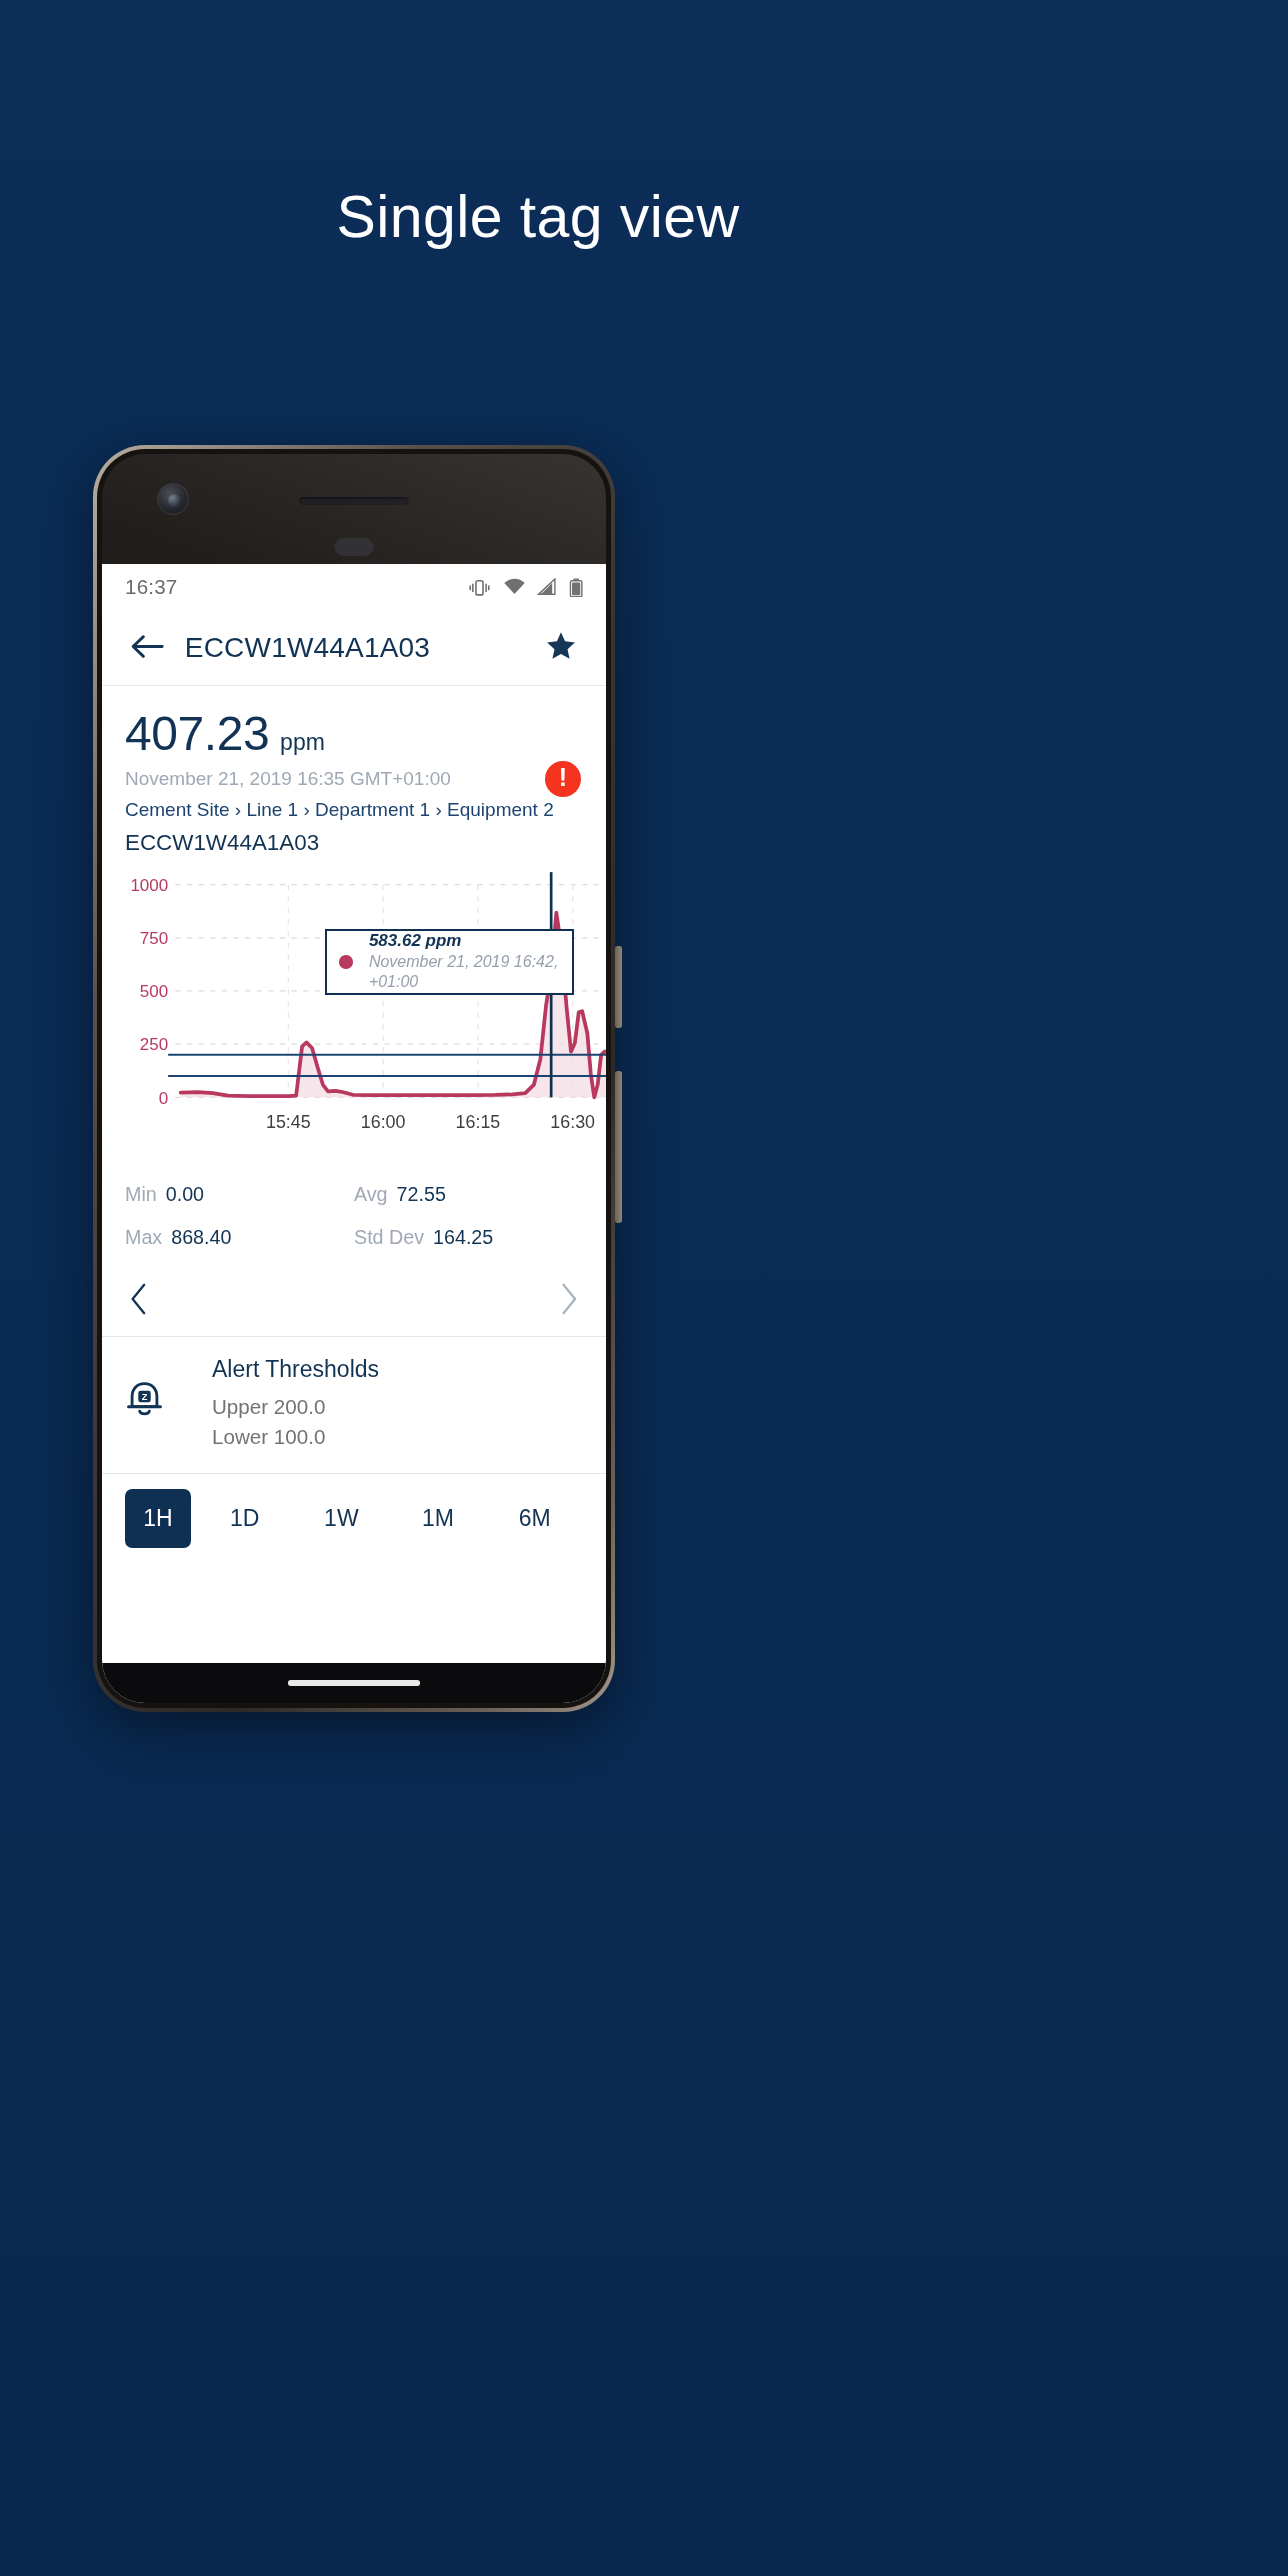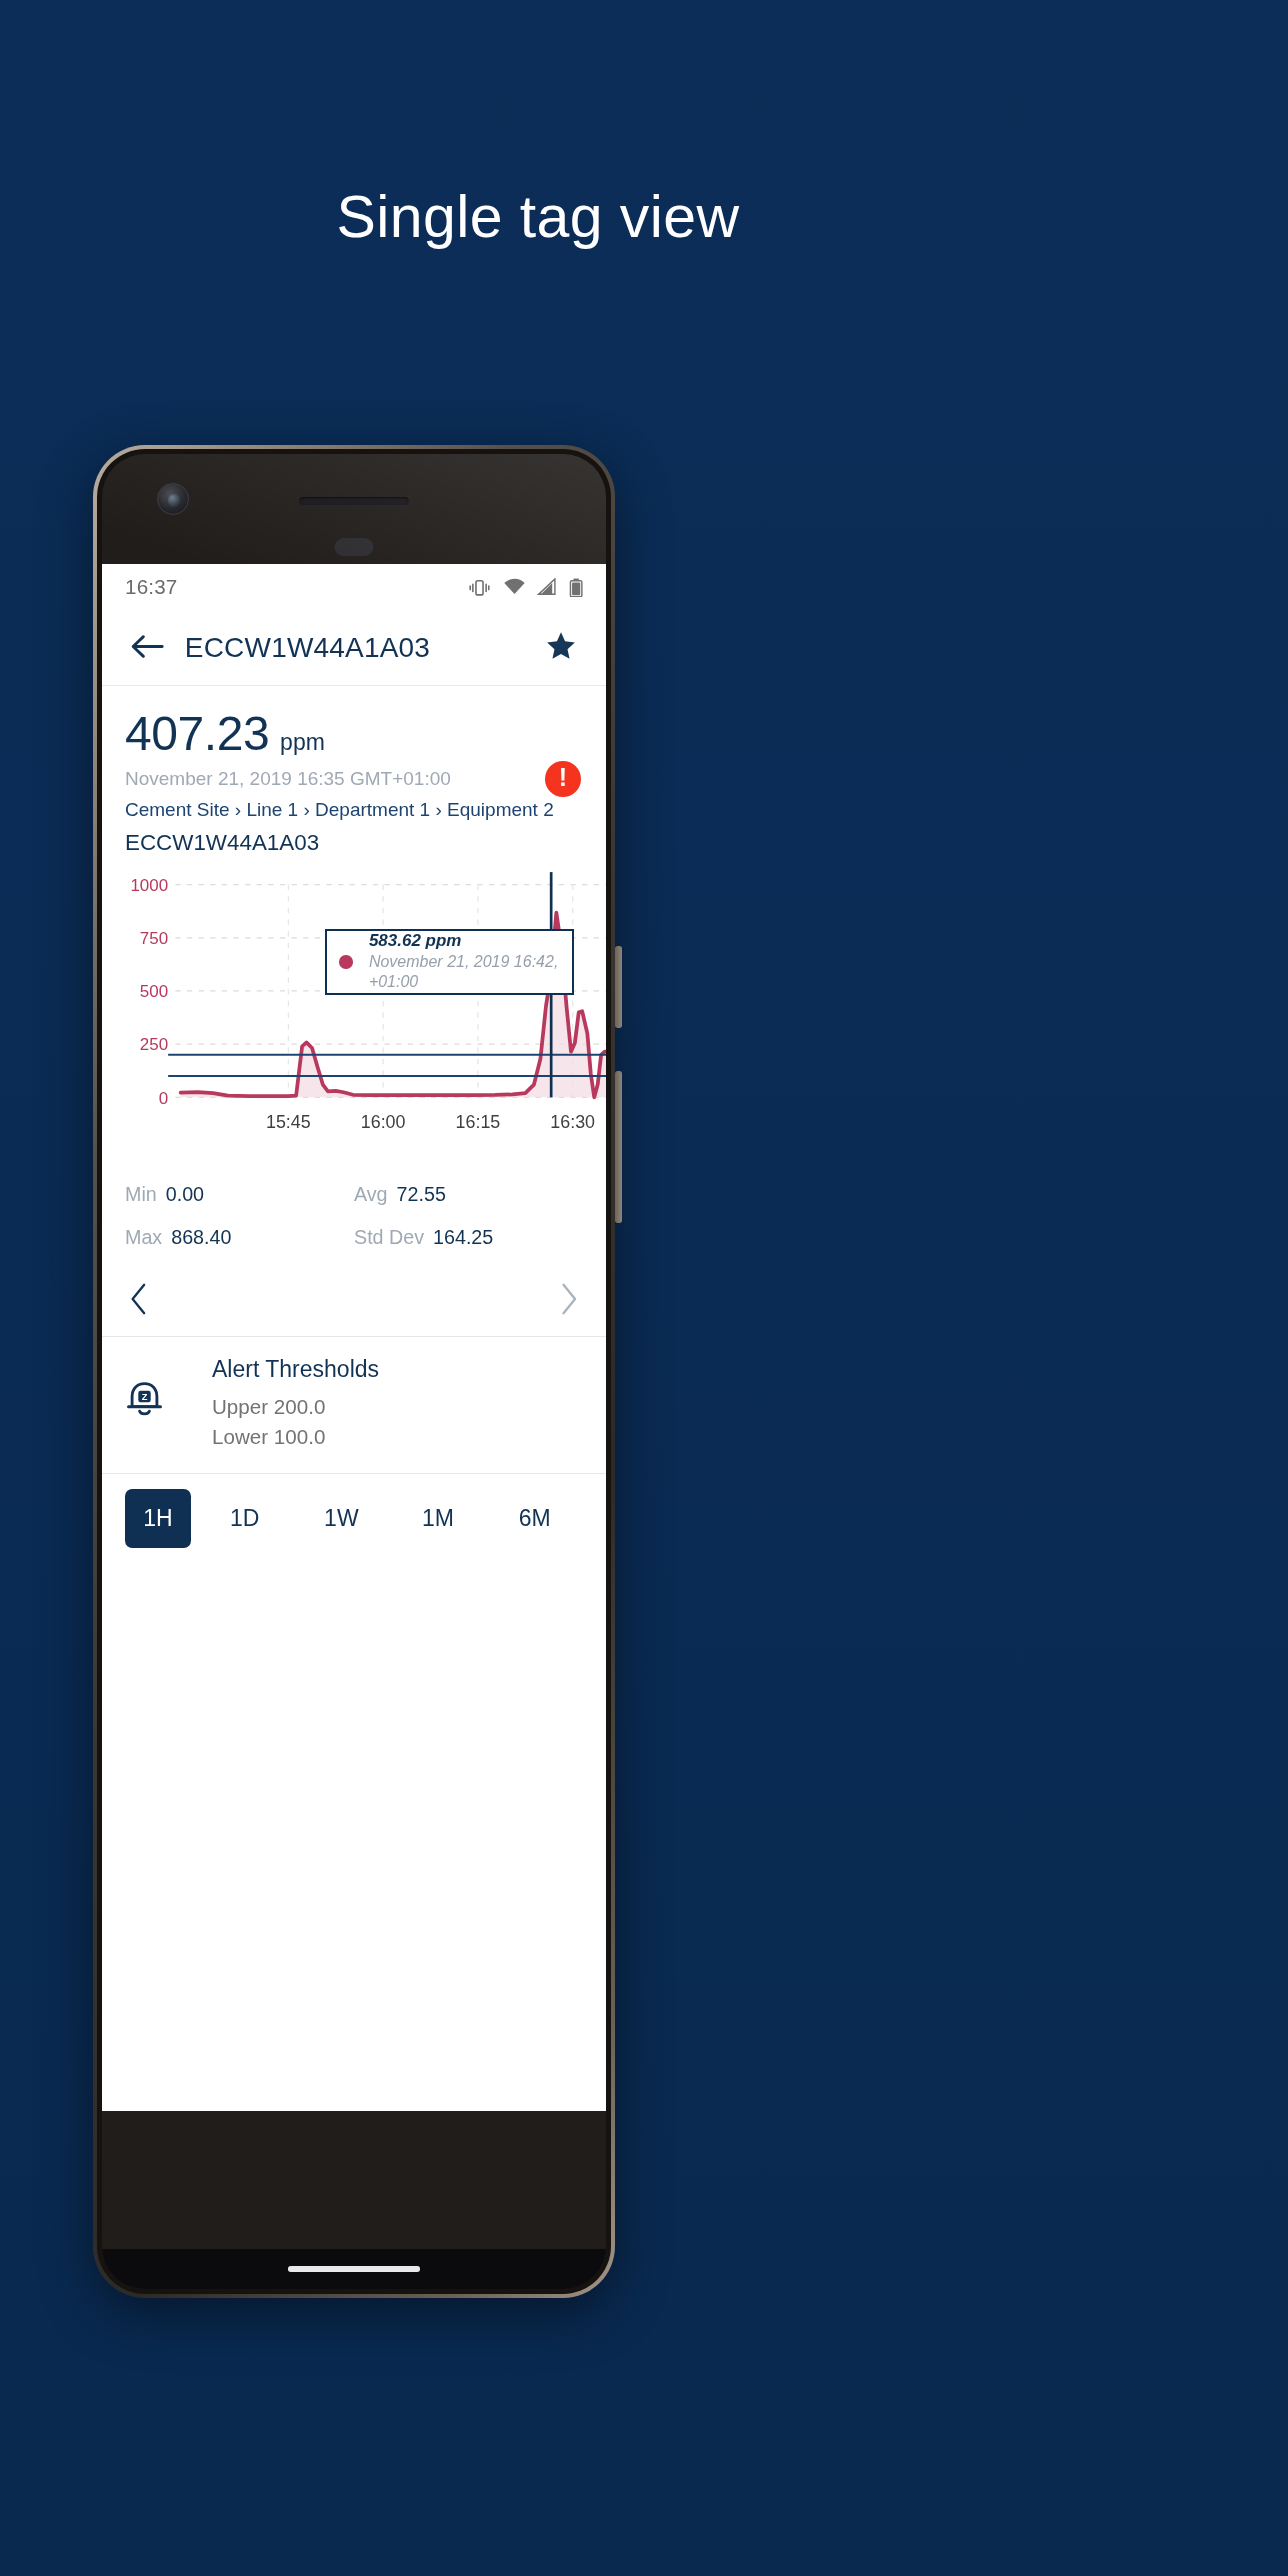--- a/index.html
+++ b/index.html
@@ -23,21 +23,21 @@
     color: #ffffff;
     font-size: 59px;
     font-weight: 300;
     letter-spacing: 0.4px;
   }
 
   
   .phone {
     position: absolute;
     left: 93px; top: 445px;
-    width: 522px; height: 1853px;
+    width: 522px; height: 1267px;
     border-radius: 52px;
     background: linear-gradient(120deg,#b8ada0 0%, #8e8379 12%, #57504a 26%, #3b3633 48%, #2c2927 70%, #6b6158 90%, #a39688 100%);
     padding: 3.6px;
     box-shadow: 0 16px 54px rgba(0,0,0,0.45);
   }
   .phone-inner {
     width: 100%; height: 100%;
     border-radius: 48px;
     background: #15120f;
     padding: 5.4px;

